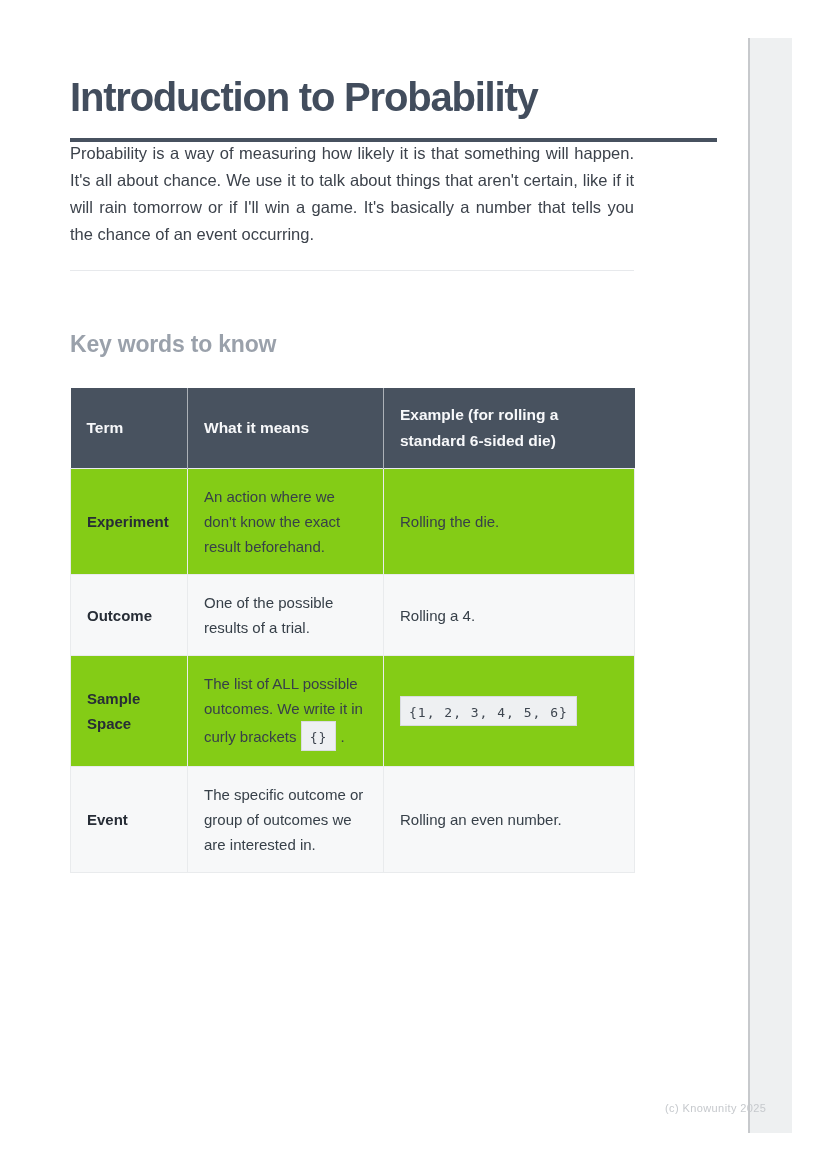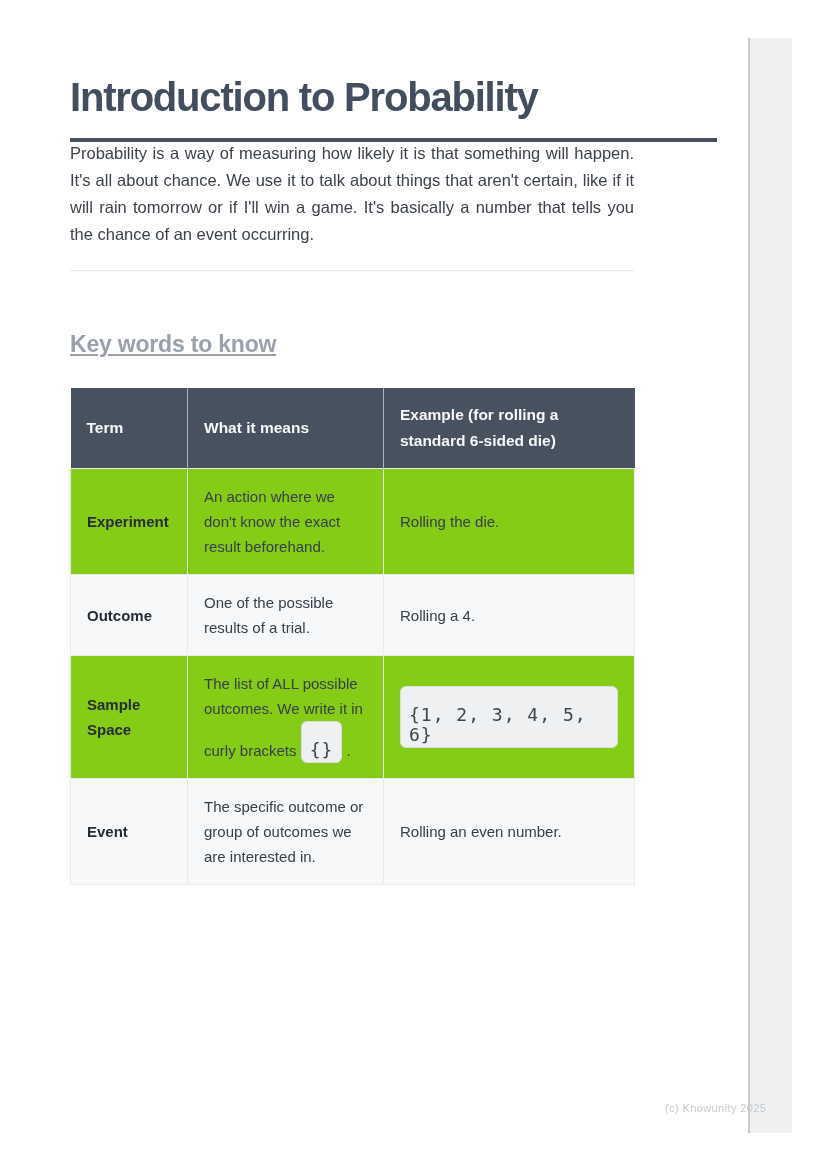--- a/index.html
+++ b/index.html
@@ -90,24 +90,24 @@
   }
   table.keywords tbody tr:nth-child(even) td { background: #f7f8f9; }
   table.keywords tbody td.col-term {
     font-weight: 700;
     color: #272d36;
   }
   code.chip {
     display: inline-block;
     background: #eef0f2;
     border: 1px solid #d9dce0;
-    border-radius: 6px;
-    padding: 18px 8px 2px 8px;
+    border-radius: 0;
+    padding: 6px 8px 2px 8px;
     font-family: "DejaVu Sans Mono", monospace;
-    font-size: 18px;
+    font-size: 13px;
     letter-spacing: 1px;
     color: #3d454f;
     line-height: 20px;
     vertical-align: baseline;
   }
   .page-edge {
     position: absolute;
     left: 748px; top: 38px;
     width: 42px; height: 1095px;
     background: #eef0f1;
@@ -129,21 +129,21 @@
 
 <div class="page">
 
   <h1 class="doc-title">Introduction to Probability</h1>
 
 
   <p class="body-par">Probability is a way of measuring how likely it is that something will happen. It's all about chance. We use it to talk about things that aren't certain, like if it will rain tomorrow or if I'll win a game. It's basically a number that tells you the chance of an event occurring.</p>
 
   <hr class="light-rule">
 
-  <h2 class="section-heading" style="text-decoration:underline;">Key words to know</h2>
+  <h2 class="section-heading" style="">Key words to know</h2>
 
 
   <table class="keywords">
     <colgroup>
       <col class="c1">
         <col class="c2">
         <col class="c3">
     </colgroup>
     <thead>
       <tr>

